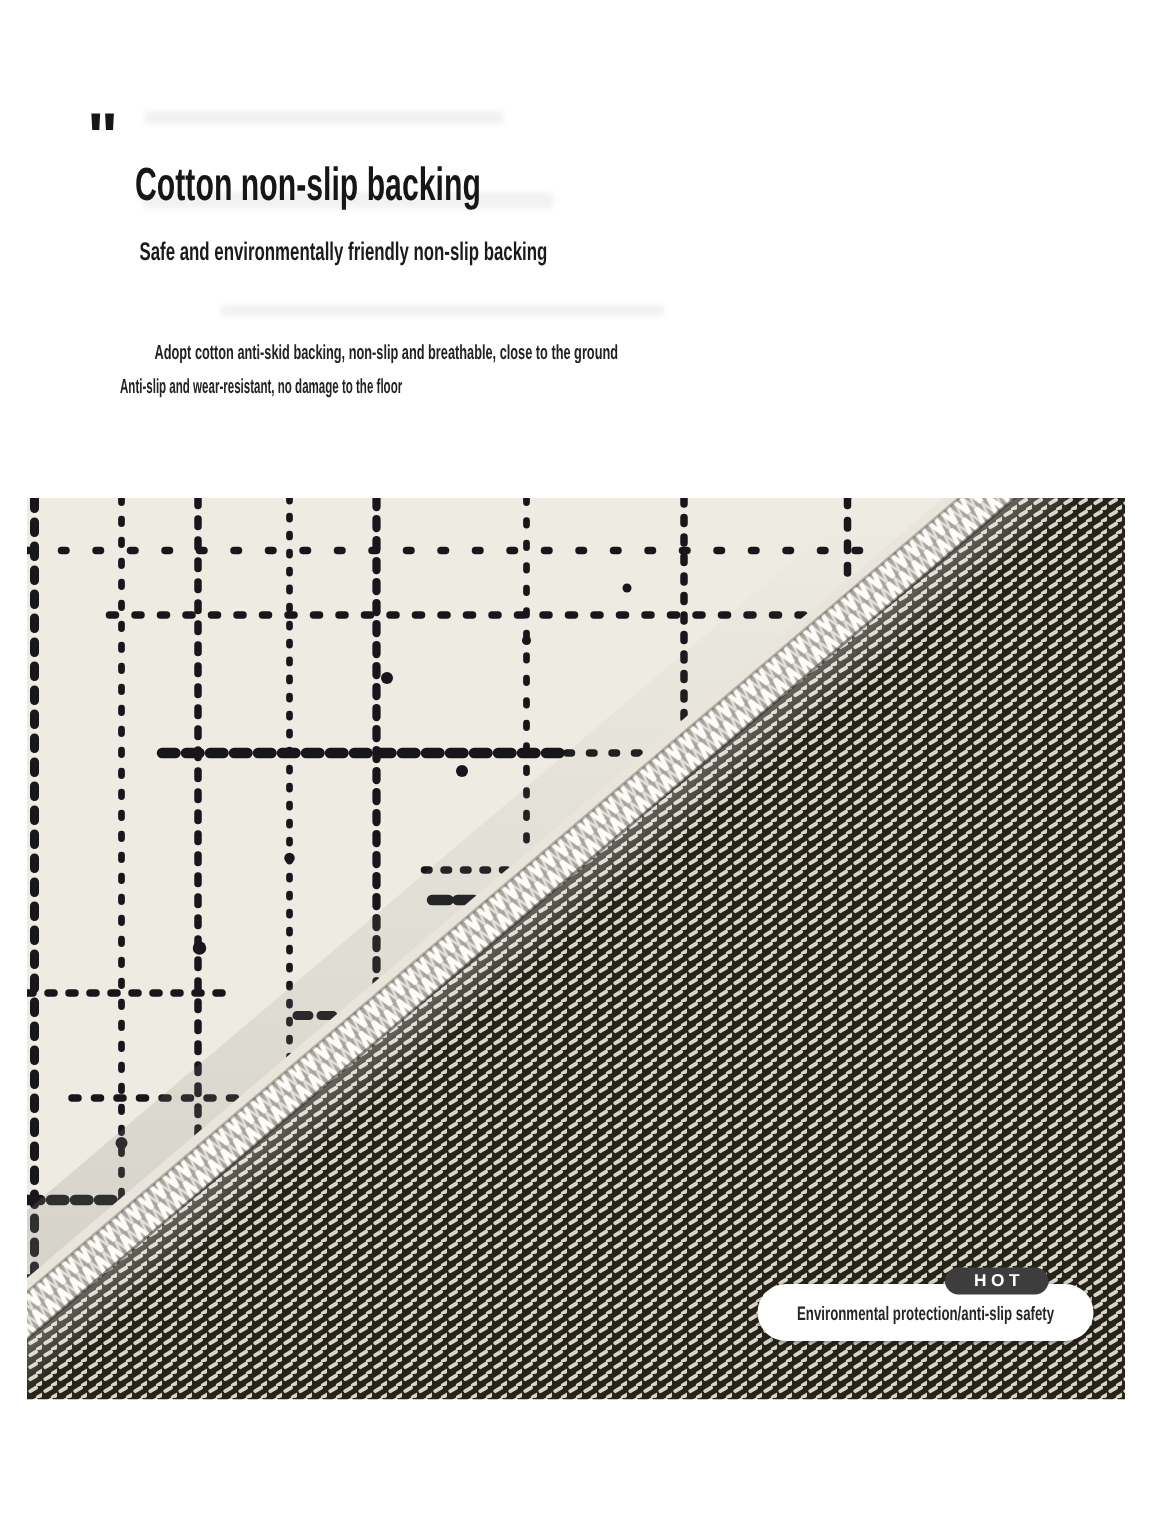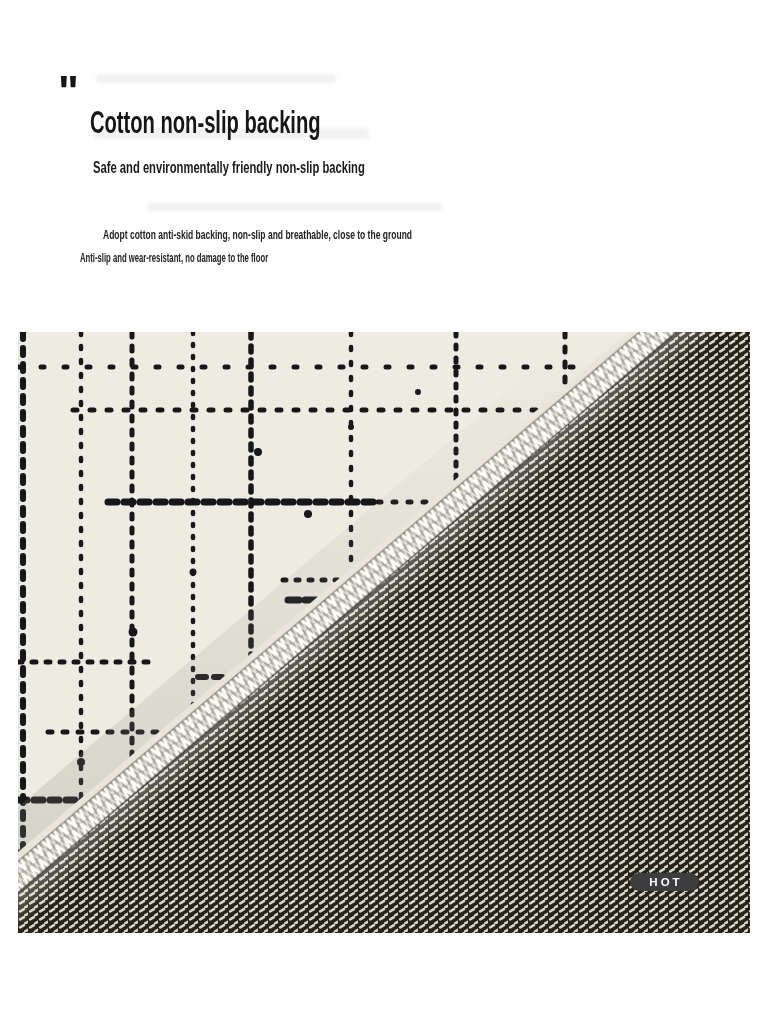--- a/index.html
+++ b/index.html
@@ -52,21 +52,20 @@
   .pill span {
     font-size:13px; font-weight:700; color:#262626; white-space:nowrap;
     transform:scaleX(.68); transform-origin:center center;
   }
   .hot {
     position:absolute; left:612px; top:513px; width:69px; height:18px;
     background:#3d3d3d; color:#ffffff; border-radius:9px; z-index:3;
     display:flex; align-items:center; justify-content:center;
     font-size:11.5px; font-weight:700; letter-spacing:3px; padding-left:3px;
     box-sizing:border-box;
-    margin-top:28px;
   }
 
   
   .front-dots line   { stroke:#17171b; stroke-linecap:round; fill:none; }
   .front-dots circle { fill:#17171b; }
 </style>
 </head>
 <body>
 
 <div class="page">
@@ -154,17 +153,20 @@
       <g transform="translate(0,545) rotate(-40.42)">
         <rect x="-60" y="12" width="940" height="30" fill="url(#seamGlow)"></rect>
         <rect x="-60" y="-19" width="940" height="7" fill="#e9e5da"></rect>
         <rect x="-60" y="-12" width="940" height="24" fill="#a8a49a"></rect>
         <rect x="-60" y="-12" width="940" height="24" fill="url(#serge)"></rect>
         <rect x="-60" y="-13" width="940" height="2" fill="#4a463e" opacity="0.35"></rect>
         <rect x="-60" y="11" width="940" height="2" fill="#1e1b16" opacity="0.45"></rect>
       </g>
     </svg>
 
+    <div class="pill">
+      <span>Environmental protection/anti-slip safety</span>
+    </div>
 
     <div class="hot">HOT</div>
   </figure>
 
 </div>
 
 </body></html>

